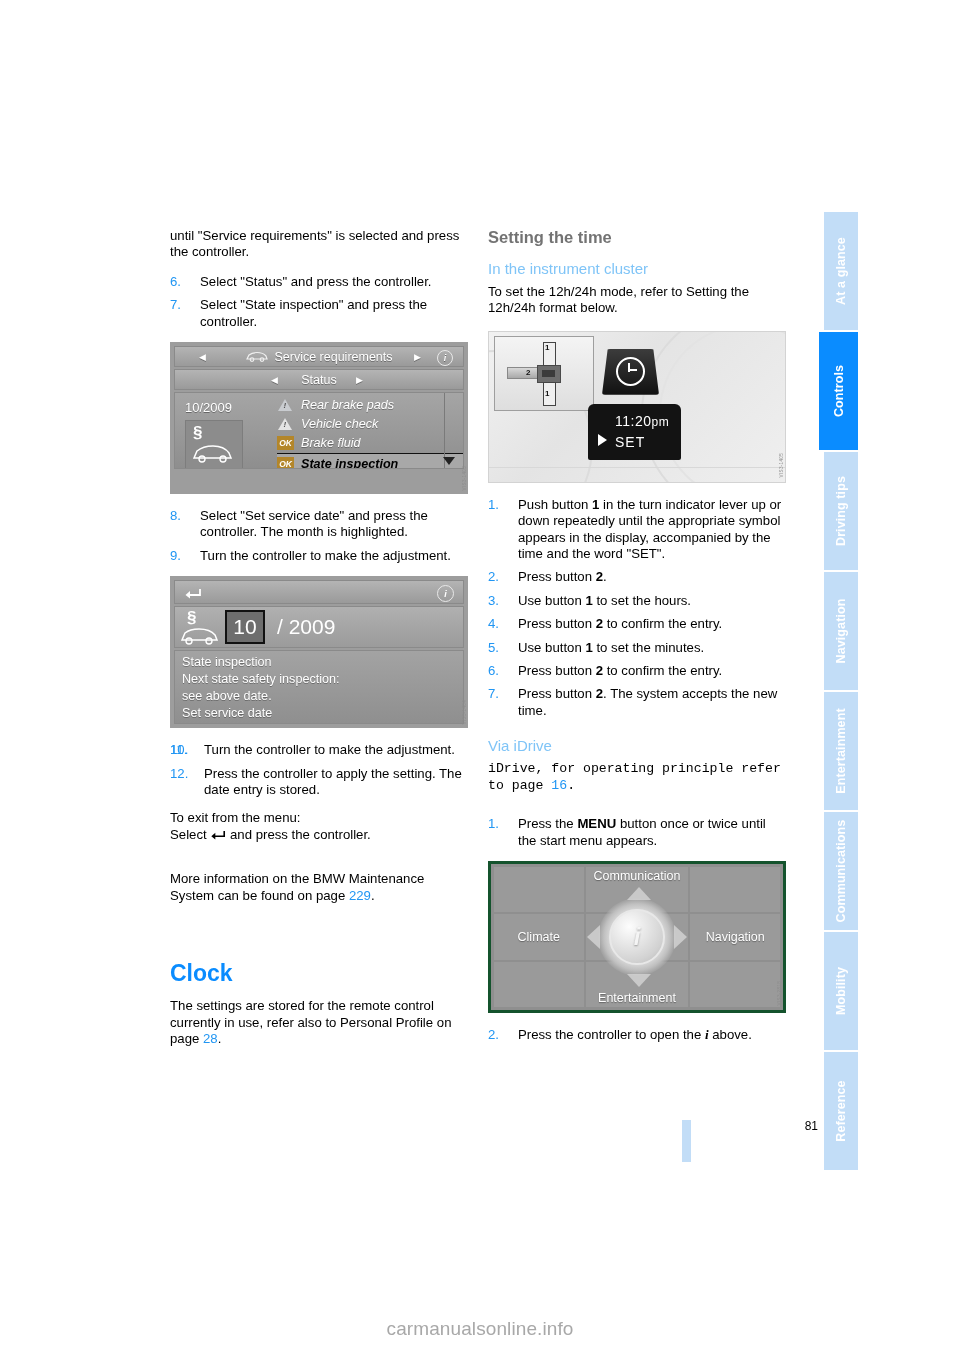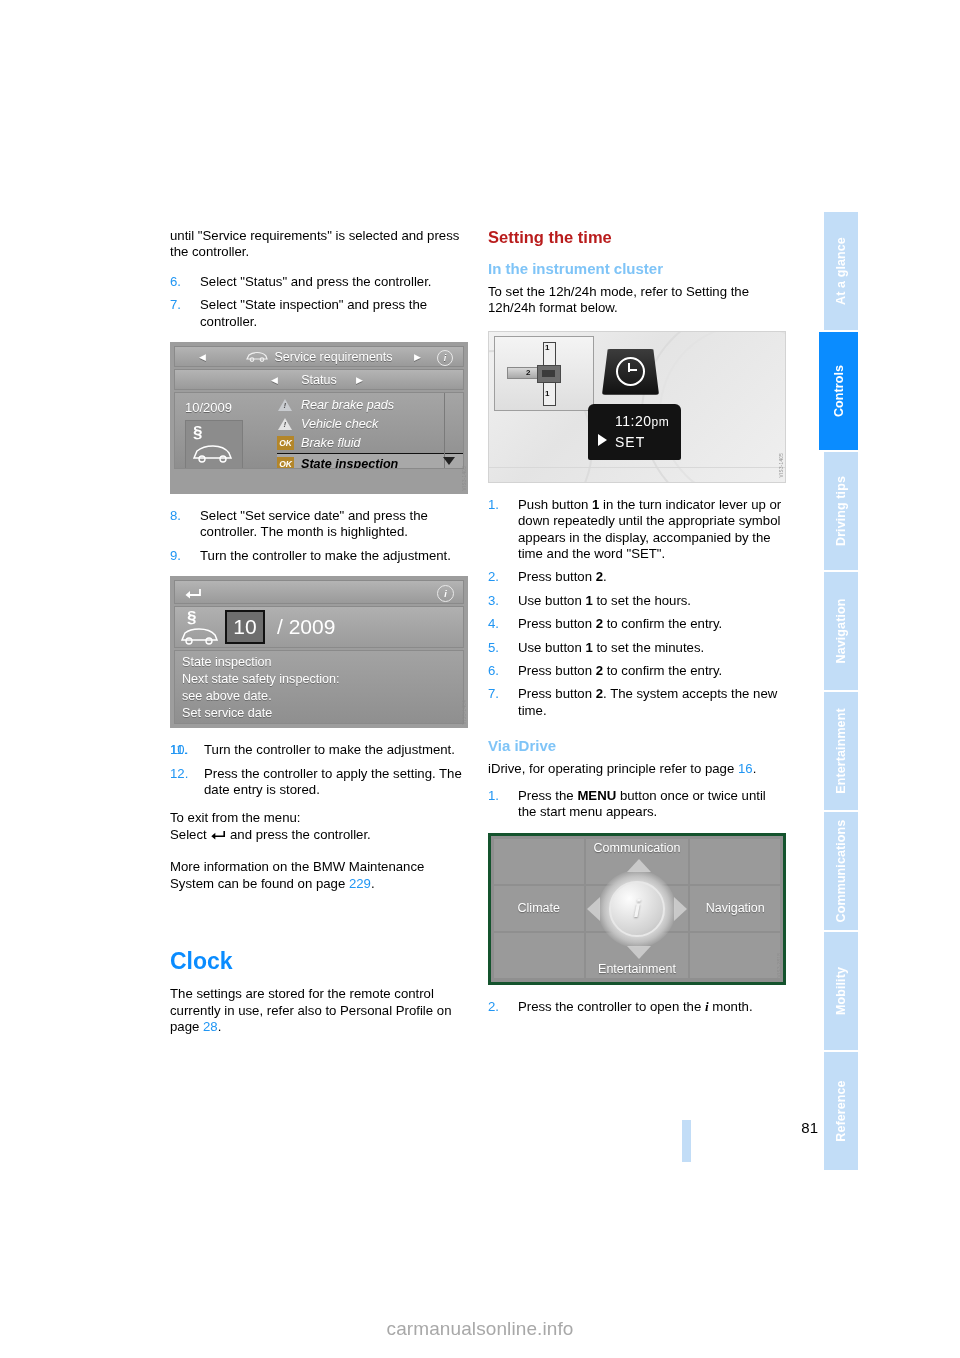--- a/index.html
+++ b/index.html
@@ -72,37 +72,37 @@
   #col-right { left: 488px; }
 
   
   .body-text {
     font-size: 13.2px;
     line-height: 16.4px;
     color: #000;
     margin: 0 0 12px 0;
   }
   .h2 {
-    color: #b91c1c;
+    color: #737373;
     font-size: 16.5px;
     font-weight: bold;
     margin: 0 0 13px 0;
     line-height: 19px;
   }
   .h1 {
     color: #0a8cff;
     font-size: 23px;
     font-weight: bold;
     margin: 0 0 12px 0;
     line-height: 26px;
   }
   .h3 {
     color: #7fc4f7;
     font-size: 15px;
-    font-weight: bold;
+    font-weight: normal;
     margin: 0 0 6px 0;
     line-height: 18px;
   }
   .pref { color: #2196f3; }
   b.kb { font-weight: bold; }
 
   
   ol.steps {
     list-style: none;
     margin: 0 0 12px 0;
@@ -448,21 +448,21 @@
   #fig4 .chev.down  { left:42px; bottom:2px; border-left:12px solid transparent; border-right:12px solid transparent; border-top:13px solid #d8d8d8; }
   #fig4 .chev.left  { left:2px;  top:40px; border-top:12px solid transparent; border-bottom:12px solid transparent; border-right:13px solid #d8d8d8; }
   #fig4 .chev.right { right:2px; top:40px; border-top:12px solid transparent; border-bottom:12px solid transparent; border-left:13px solid #d8d8d8; }
 
   
   #pagenum {
     position: absolute;
     left: 0; width: 818px;
     top: 1119px;
     text-align: right;
-    font-size: 15px;
+    font-size: 12px;
     color: #000;
   }
   #pagebar {
     position: absolute;
     left: 682px; top: 1120px;
     width: 9px; height: 42px;
     background: #c2ddf7;
   }
   #watermark {
     position: absolute;
@@ -645,21 +645,21 @@
       <li class="wide">
         <span class="num">11.</span>
         <span>Turn the controller to make the adjustment.</span>
       </li>
       <li class="wide">
         <span class="num">12.</span>
         <span>Press the controller to apply the setting. The date entry is stored.</span>
       </li>
     </ol>
 
-    <p class="body-text" style="margin-bottom:16px;">
+    <p class="body-text" style="margin-bottom:28px;">
       <span>To exit from the menu:</span><br>
       <span>Select </span><span class="glyph-back"><svg width="16" height="11" viewBox="0 0 18 12" style="vertical-align:-1px">
             <path d="M16 2 L16 8 L5 8" fill="none" stroke="#000" stroke-width="1.8"></path>
             <path d="M6 4 L1.5 8 L6 11.5 Z" fill="#000"></path>
           </svg></span><span> and press the controller.</span>
     </p>
 
     <p class="body-text" style="margin-bottom:56px;">
       <span>More information on the BMW Maintenance System can be found on page </span><span class="pref">229</span><span>.</span>
     </p>
@@ -735,21 +735,21 @@
         <span>Press button </span><b class="kb">2</b><span> to confirm the entry.</span>
       </li>
       <li>
         <span class="num">7.</span>
         <span>Press button </span><b class="kb">2</b><span>. The system accepts the new time.</span>
       </li>
     </ol>
 
     <h3 class="h3" style="margin-top:18px;">Via iDrive</h3>
 
-    <p class="body-text" style="margin-bottom:10px;">
+    <p class="body-text" style="margin-bottom:22px;font-family:Liberation Mono, monospace;">
       <span>iDrive, for operating principle refer to page </span><span class="pref">16</span><span>.</span>
     </p>
 
     <ol class="steps">
       <li>
         <span class="num">1.</span>
         <span>Press the </span><b class="kb">MENU</b><span> button once or twice until the start menu appears.</span>
       </li>
     </ol>
 
@@ -783,21 +783,21 @@
           <span class="chev right"></span>
           <span class="core">i</span>
         </div>
       </div>
       <span class="wm">VIS3-2818</span>
     </div>
 
     <ol class="steps">
       <li>
         <span class="num">2.</span>
-        <span>Press the controller to open the </span><b class="glyph-i">i</b><span> month.</span>
+        <span>Press the controller to open the </span><b class="glyph-i">i</b><span> above.</span>
       </li>
     </ol>
   </div>
 
   <div id="pagenum">81</div>
   <div id="pagebar"></div>
   <div id="watermark">carmanualsonline.info</div>
 
 </div>
 

